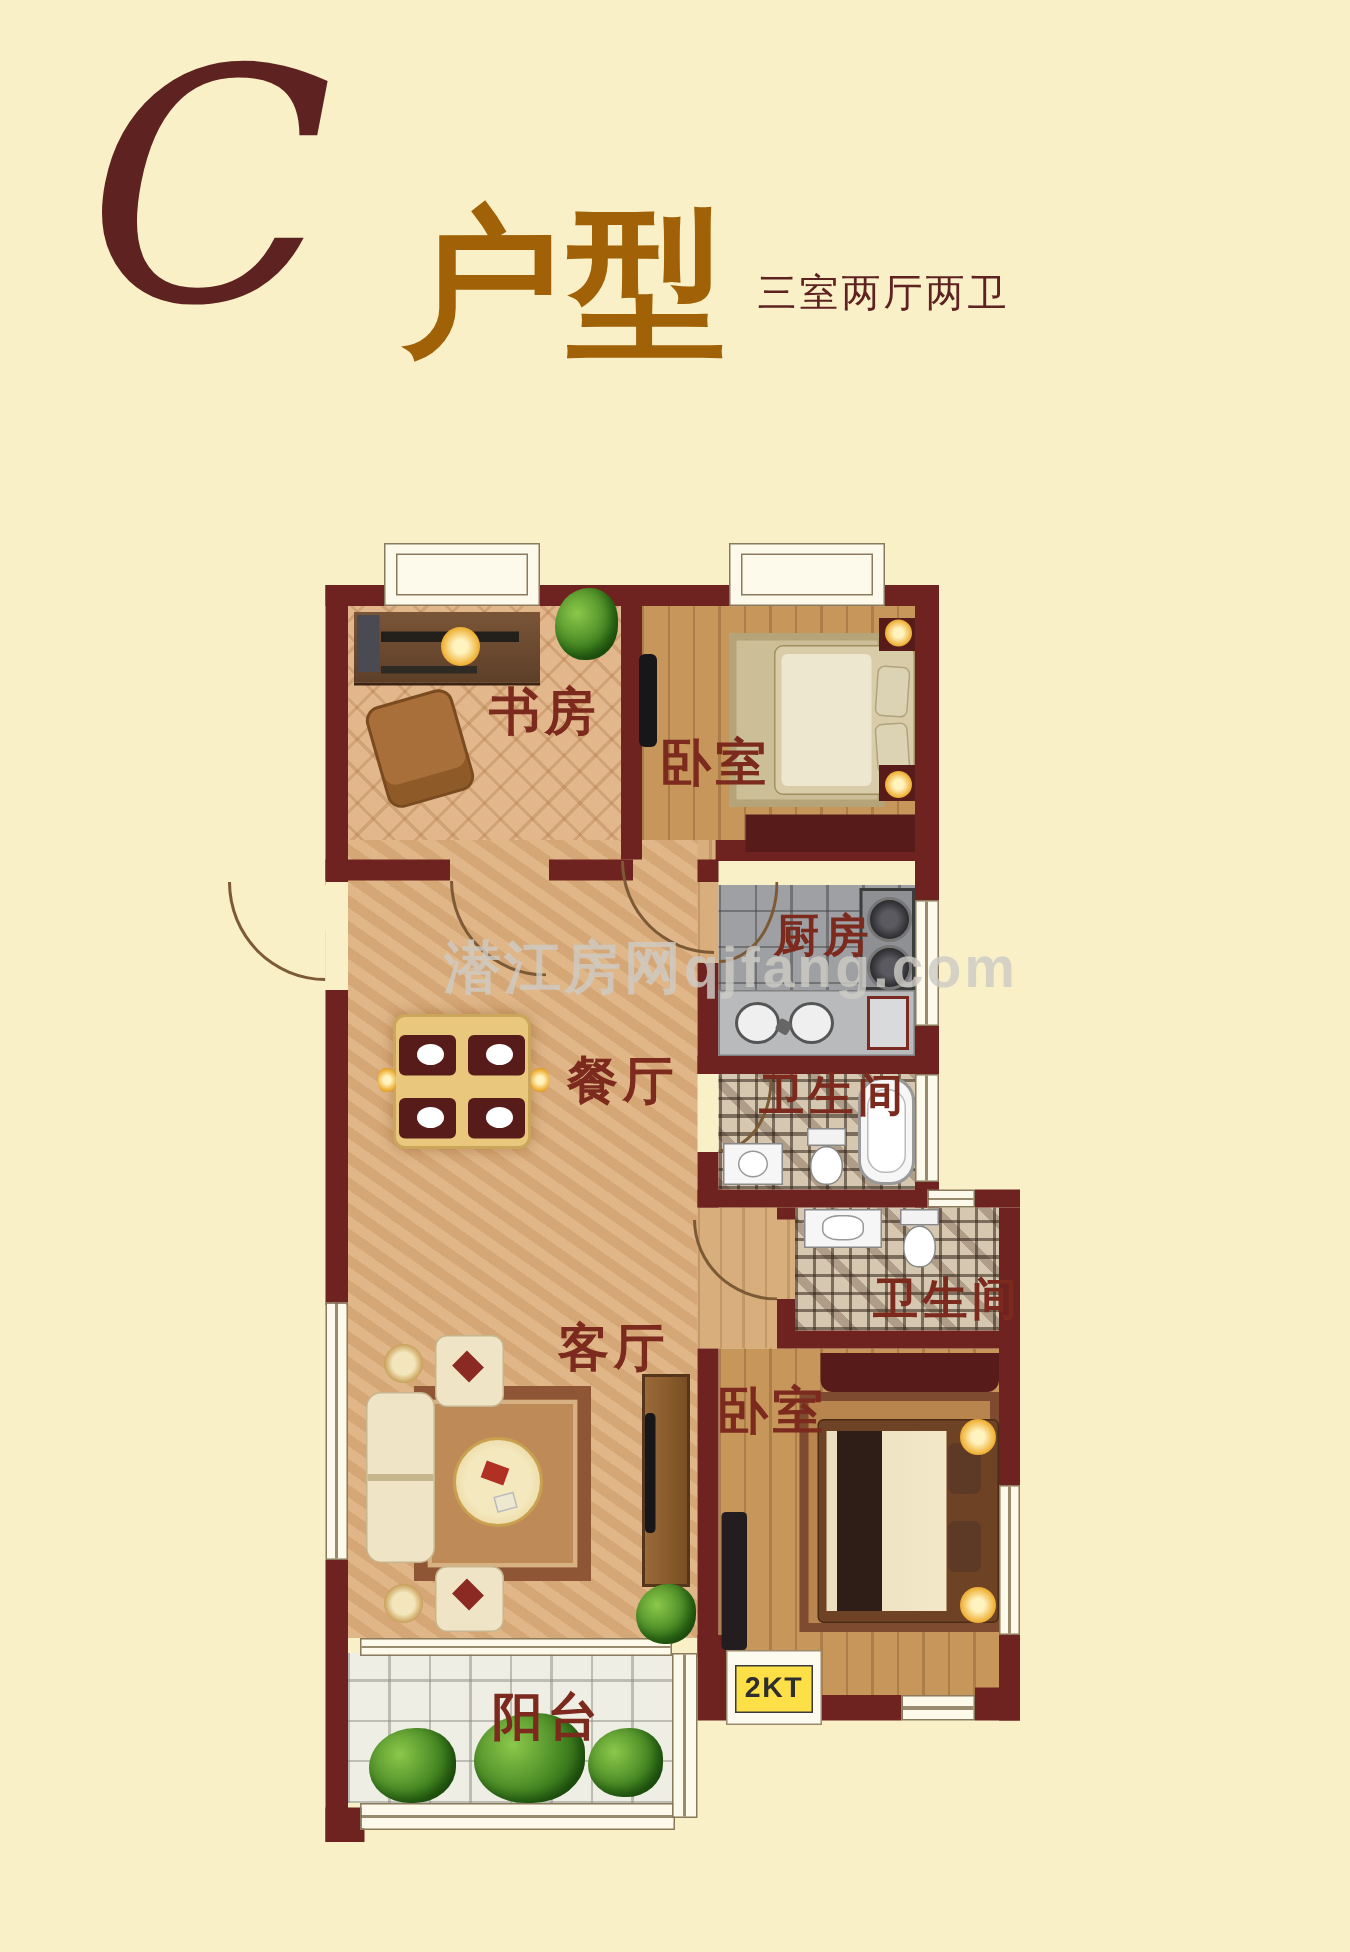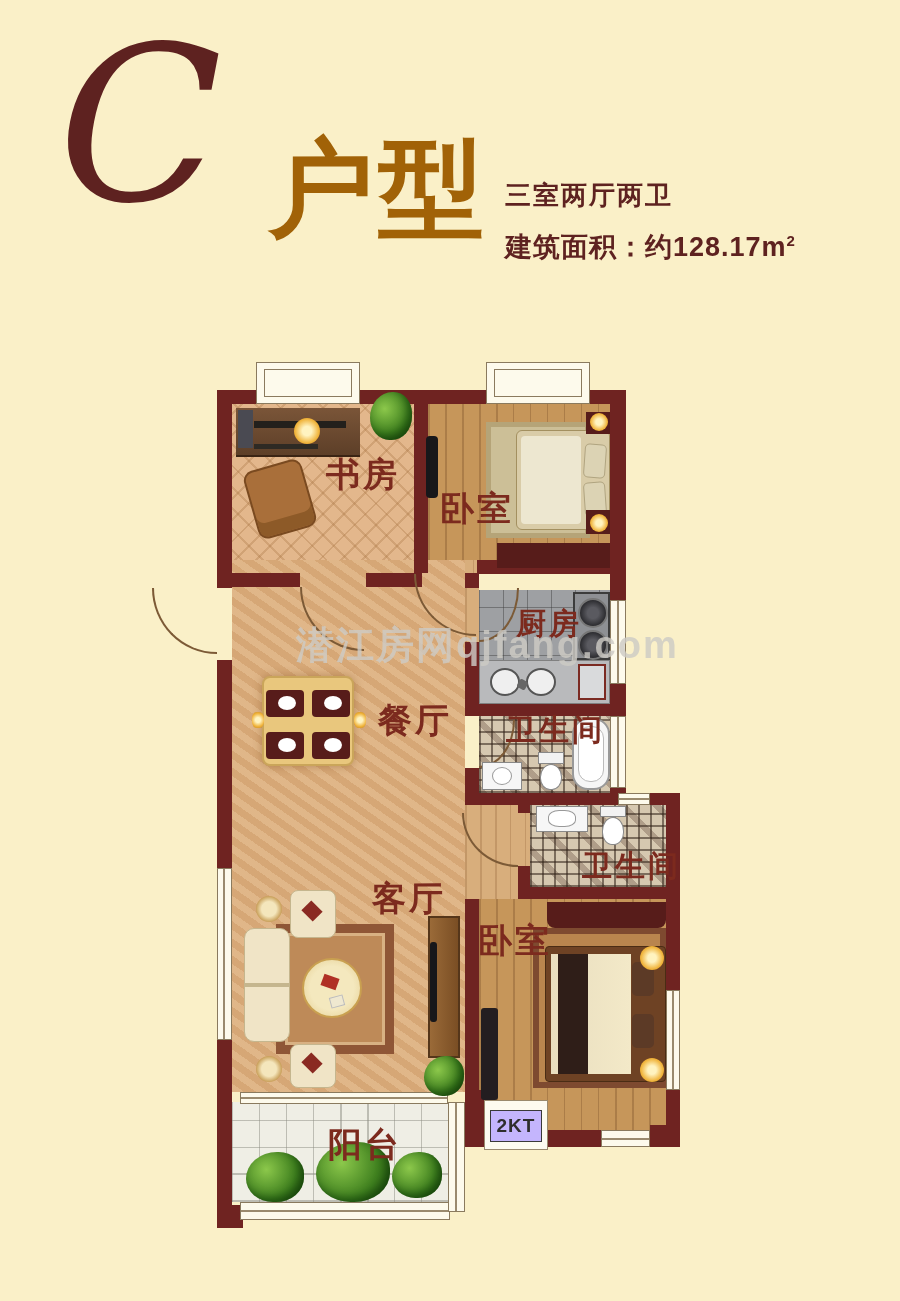--- a/index.html
+++ b/index.html
@@ -40,37 +40,36 @@
     box-shadow:inset -4px -4px 8px rgba(0,40,0,.5);}
   .glowlamp{position:absolute;border-radius:50%;
     background:radial-gradient(circle,#FFF3C0 0 25%,#F0B43C 65%,#C07E1A);}
   .maroon{background:#571C1A;}
   #watermark{position:absolute;left:296px;top:620px;font-size:38px;font-weight:bold;
     color:rgba(205,202,196,.82);letter-spacing:2px;}
   #hdr-letter{position:absolute;left:58px;top:18px;font-family:"DejaVu Serif",serif;
     font-style:italic;font-size:215px;line-height:1;color:#5E2220;}
   #hdr-title{position:absolute;left:268px;top:118px;font-size:106px;font-weight:bold;
     color:#a16207;letter-spacing:4px;}
-  #hdr-info{position:absolute;left:505px;top:178px;color:#5E2220;font-weight:bold;}
+  #hdr-info{position:absolute;left:505px;top:178px;color:#5E2220;font-weight:normal;}
   #hdr-spec{font-size:26px;letter-spacing:2px;}
   #hdr-area{font-size:27px;margin-top:16px;letter-spacing:1px;}
   #hdr-area sup{font-size:15px;}
   .kt-box{position:absolute;background:#FDFBF0;border:1px solid #9a8a6e;box-sizing:border-box;}
-  #kt-label{position:absolute;left:490px;top:1110px;width:52px;height:32px;background:#c4b5fd;
+  #kt-label{position:absolute;left:490px;top:1110px;width:52px;height:32px;background:#fde047;
     border:1.5px solid #3a3a3a;box-sizing:border-box;color:#2e2e2e;font-size:19px;font-weight:bold;
     text-align:center;line-height:30px;letter-spacing:1px;}
 </style>
 </head>
 <body>
 
 <div id="hdr-letter">C</div>
 <div id="hdr-title">户型</div>
 <div id="hdr-info">
   <div id="hdr-spec">三室两厅两卫</div>
-  <div id="hdr-area"><span>建筑面积：约</span><span>128.17m</span><sup>2</sup></div>
 </div>
 
 <div class="floor herring" style="left:232px;top:404px;width:182px;height:169px;"></div>
 <div class="floor planks-l" style="left:428px;top:404px;width:49px;height:186px;"></div>
 <div class="floor planks-v" style="left:428px;top:404px;width:182px;height:156px;"></div>
 <div class="floor tex-tan" style="left:232px;top:560px;width:233px;height:532px;"></div>
 <div class="floor planks-l" style="left:465px;top:588px;width:14px;height:54px;"></div>
 <div class="floor planks-l" style="left:465px;top:805px;width:65px;height:94px;"></div>
 <div class="floor tiles-gray" style="left:479px;top:590px;width:131px;height:114px;"></div>
 <div class="floor mosaic" style="left:479px;top:716px;width:131px;height:77px;"></div>

